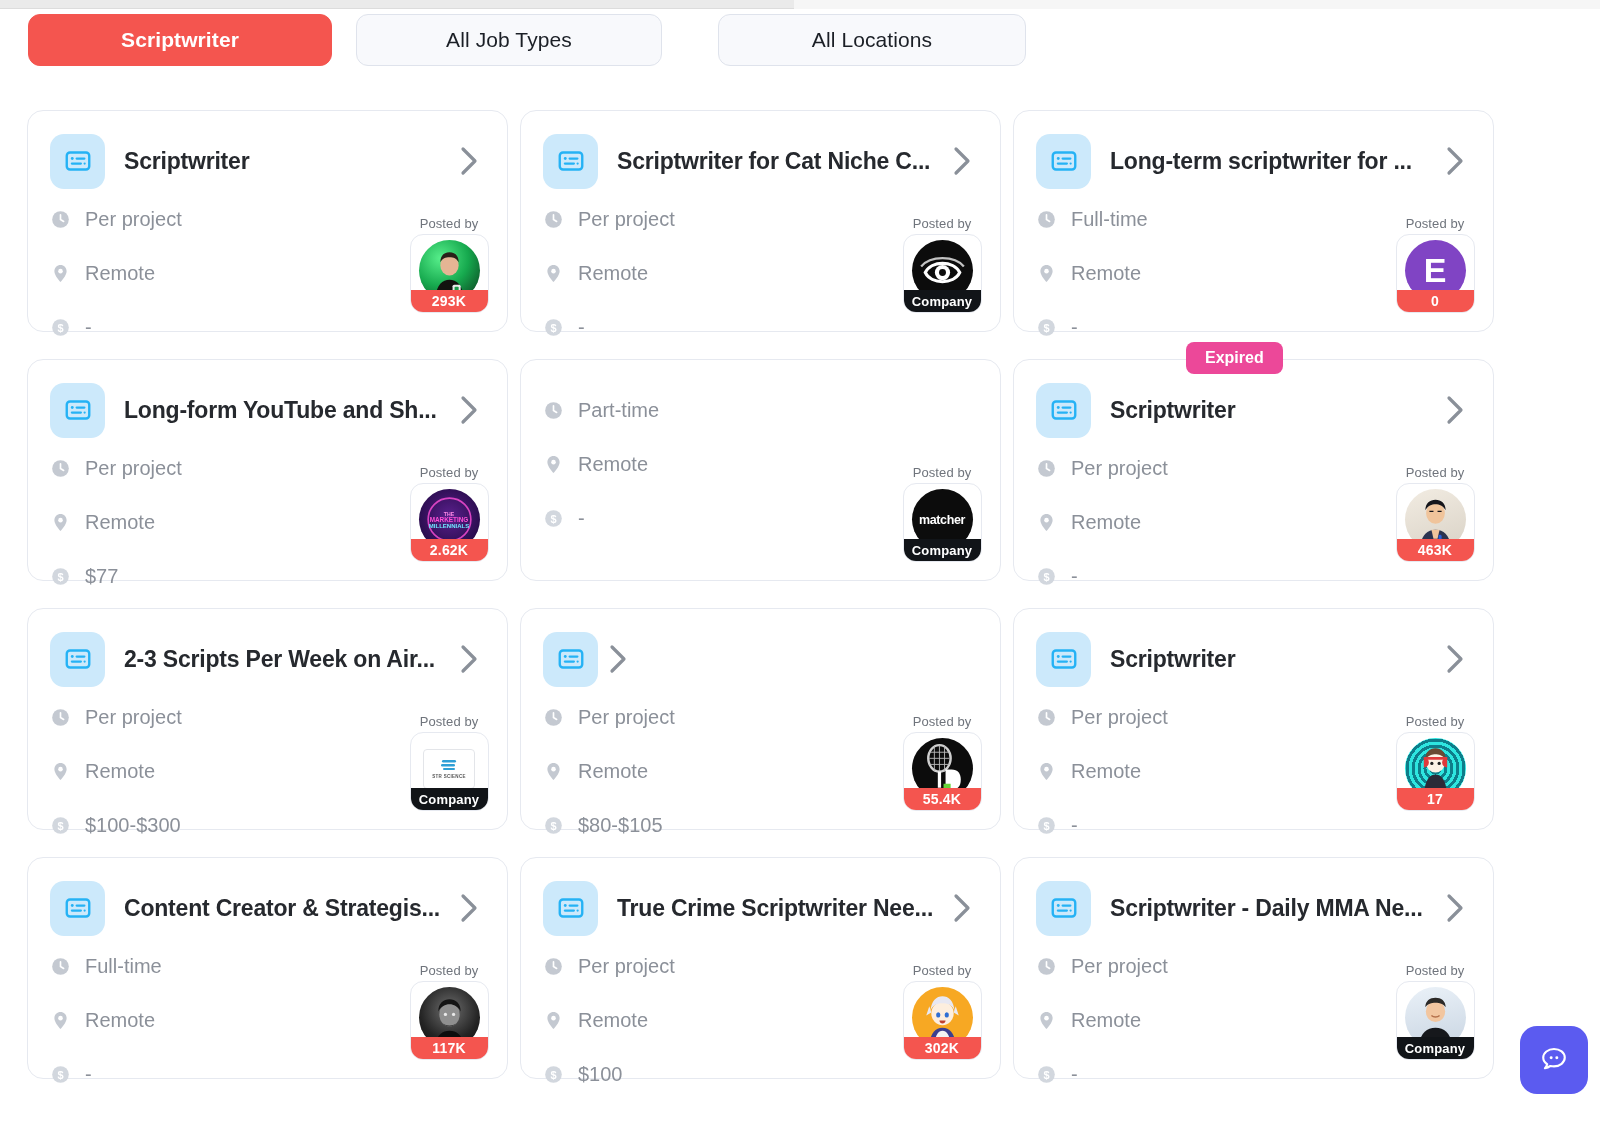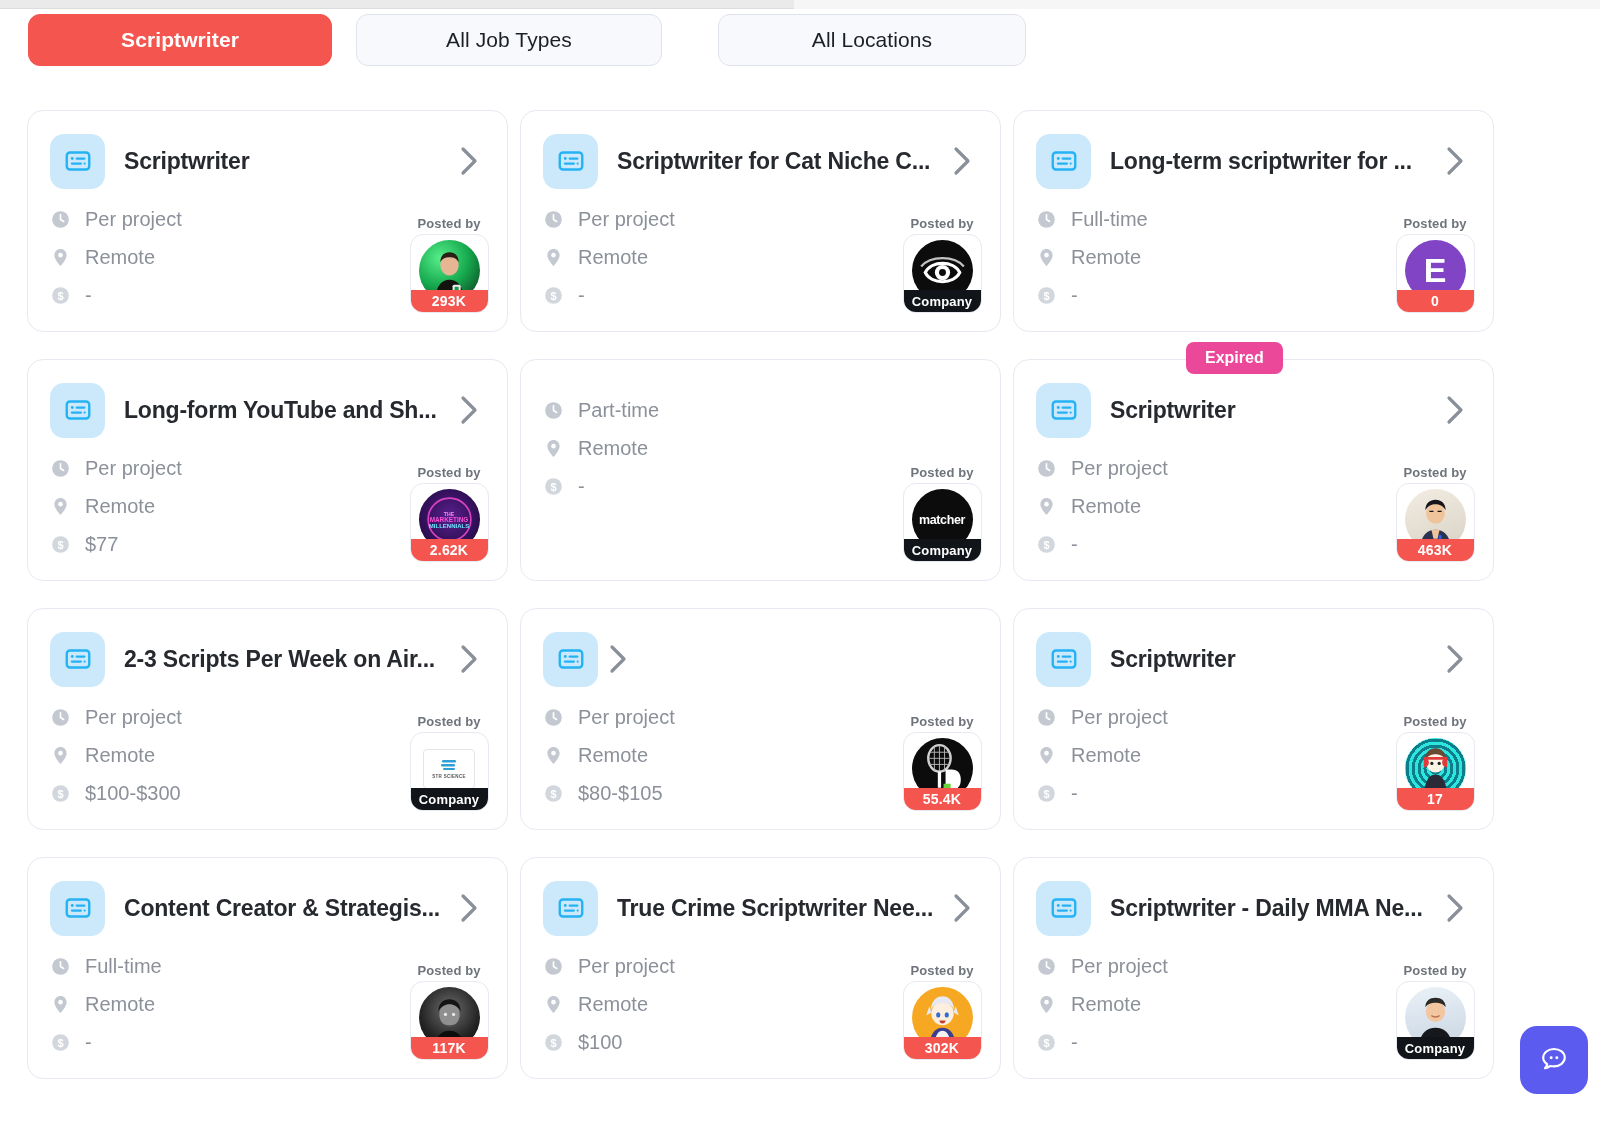--- a/index.html
+++ b/index.html
@@ -129,21 +129,21 @@
     align-items: center;
     justify-content: center;
     margin-left: 6px;
   }
 
   
   .meta {
     margin-top: 17px;
     display: flex;
     flex-direction: column;
-    gap: 14px;
+    gap: 30px;
     width: 300px;
   }
   .meta-row {
     display: flex;
     align-items: center;
     gap: 14px;
     height: 24px;
   }
   .meta-ic {
     width: 21px;
@@ -167,21 +167,20 @@
     width: 80px;
     display: flex;
     flex-direction: column;
     align-items: center;
   }
   .poster-label {
     font-size: 13px;
     color: #6f747c;
     margin-bottom: 3px;
     letter-spacing: .1px;
-    font-weight: bold;
   }
   .poster-box {
     position: relative;
     width: 79px;
     height: 79px;
     border-radius: 13px;
     border: 1px solid #e6e9f0;
     background: #ffffff;
     overflow: hidden;
     display: flex;

